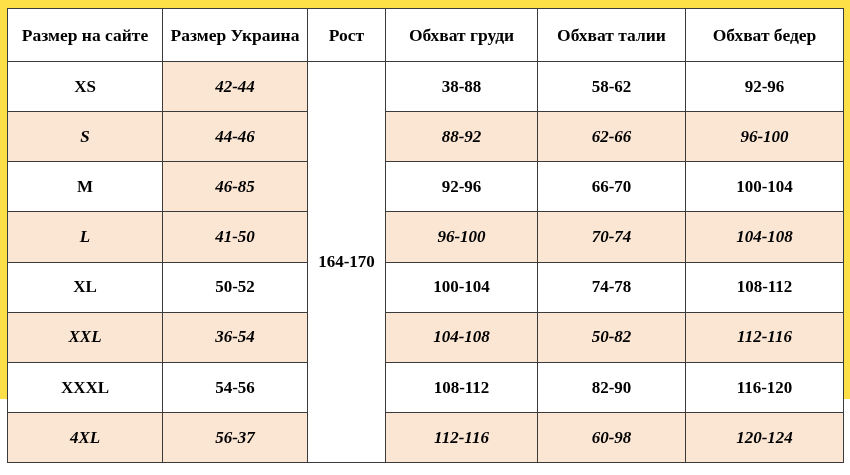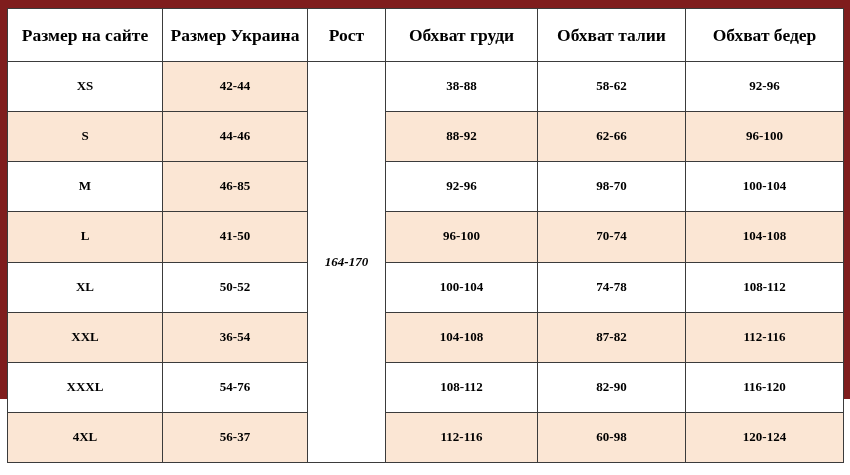--- a/index.html
+++ b/index.html
@@ -11,55 +11,54 @@
     width: 850px;
     height: 475px;
     font-family: "Liberation Serif", serif;
     overflow: hidden;
   }
   .table-wrap {
     width: 850px;
     height: 399px;
     box-sizing: border-box;
     padding: 8px 7px 10px 7px;
-    background: #7f1d1d;
+    background: #fde047;
   }
   table.size-table {
     border-collapse: collapse;
     width: 836px;
     height: 455px;
     table-layout: fixed;
   }
   table.size-table td,
   table.size-table th {
     border: 1px solid #3b3b3b;
     text-align: center;
     vertical-align: middle;
     font-weight: bold;
-    font-size: 13px;
+    font-size: 17px;
     color: #000000;
     padding: 2px 4px;
     line-height: 1.15;
   }
   table.size-table th {
     font-size: 17.5px;
     height: 48px;
   }
   .cell-white { background: #ffffff; }
-  .cell-tint  { background: #fbe6d4; }
+  .cell-tint  { background: #fbe6d4; font-style: italic; }
   .col-1 { width: 155px; }
   .col-2 { width: 145px; }
   .col-3 { width: 78px; }
   .col-4 { width: 152px; }
   .col-5 { width: 148px; }
   .col-6 { width: 158px; }
   .height-cell {
     font-size: 18px;
     line-height: 1.2;
-    font-style: italic;
   }
 </style>
 </head>
 <body>
 
 <div class="table-wrap">
   <table class="size-table">
     <colgroup>
       <col class="col-1">
         <col class="col-2">
@@ -91,47 +90,47 @@
         <td class="cell-tint">S</td>
         <td class="cell-tint">44-46</td>
         <td class="cell-tint">88-92</td>
         <td class="cell-tint">62-66</td>
         <td class="cell-tint">96-100</td>
       </tr>
       <tr>
         <td class="cell-white">M</td>
         <td class="cell-tint">46-85</td>
         <td class="cell-white">92-96</td>
-        <td class="cell-white">98-70</td>
+        <td class="cell-white">66-70</td>
         <td class="cell-white">100-104</td>
       </tr>
       <tr>
         <td class="cell-tint">L</td>
         <td class="cell-tint">41-50</td>
         <td class="cell-tint">96-100</td>
         <td class="cell-tint">70-74</td>
         <td class="cell-tint">104-108</td>
       </tr>
       <tr>
         <td class="cell-white">XL</td>
         <td class="cell-white">50-52</td>
         <td class="cell-white">100-104</td>
         <td class="cell-white">74-78</td>
         <td class="cell-white">108-112</td>
       </tr>
       <tr>
         <td class="cell-tint">XXL</td>
         <td class="cell-tint">36-54</td>
         <td class="cell-tint">104-108</td>
-        <td class="cell-tint">87-82</td>
+        <td class="cell-tint">50-82</td>
         <td class="cell-tint">112-116</td>
       </tr>
       <tr>
         <td class="cell-white">XXXL</td>
-        <td class="cell-white">54-76</td>
+        <td class="cell-white">54-56</td>
         <td class="cell-white">108-112</td>
         <td class="cell-white">82-90</td>
         <td class="cell-white">116-120</td>
       </tr>
       <tr>
         <td class="cell-tint">4XL</td>
         <td class="cell-tint">56-37</td>
         <td class="cell-tint">112-116</td>
         <td class="cell-tint">60-98</td>
         <td class="cell-tint">120-124</td>

